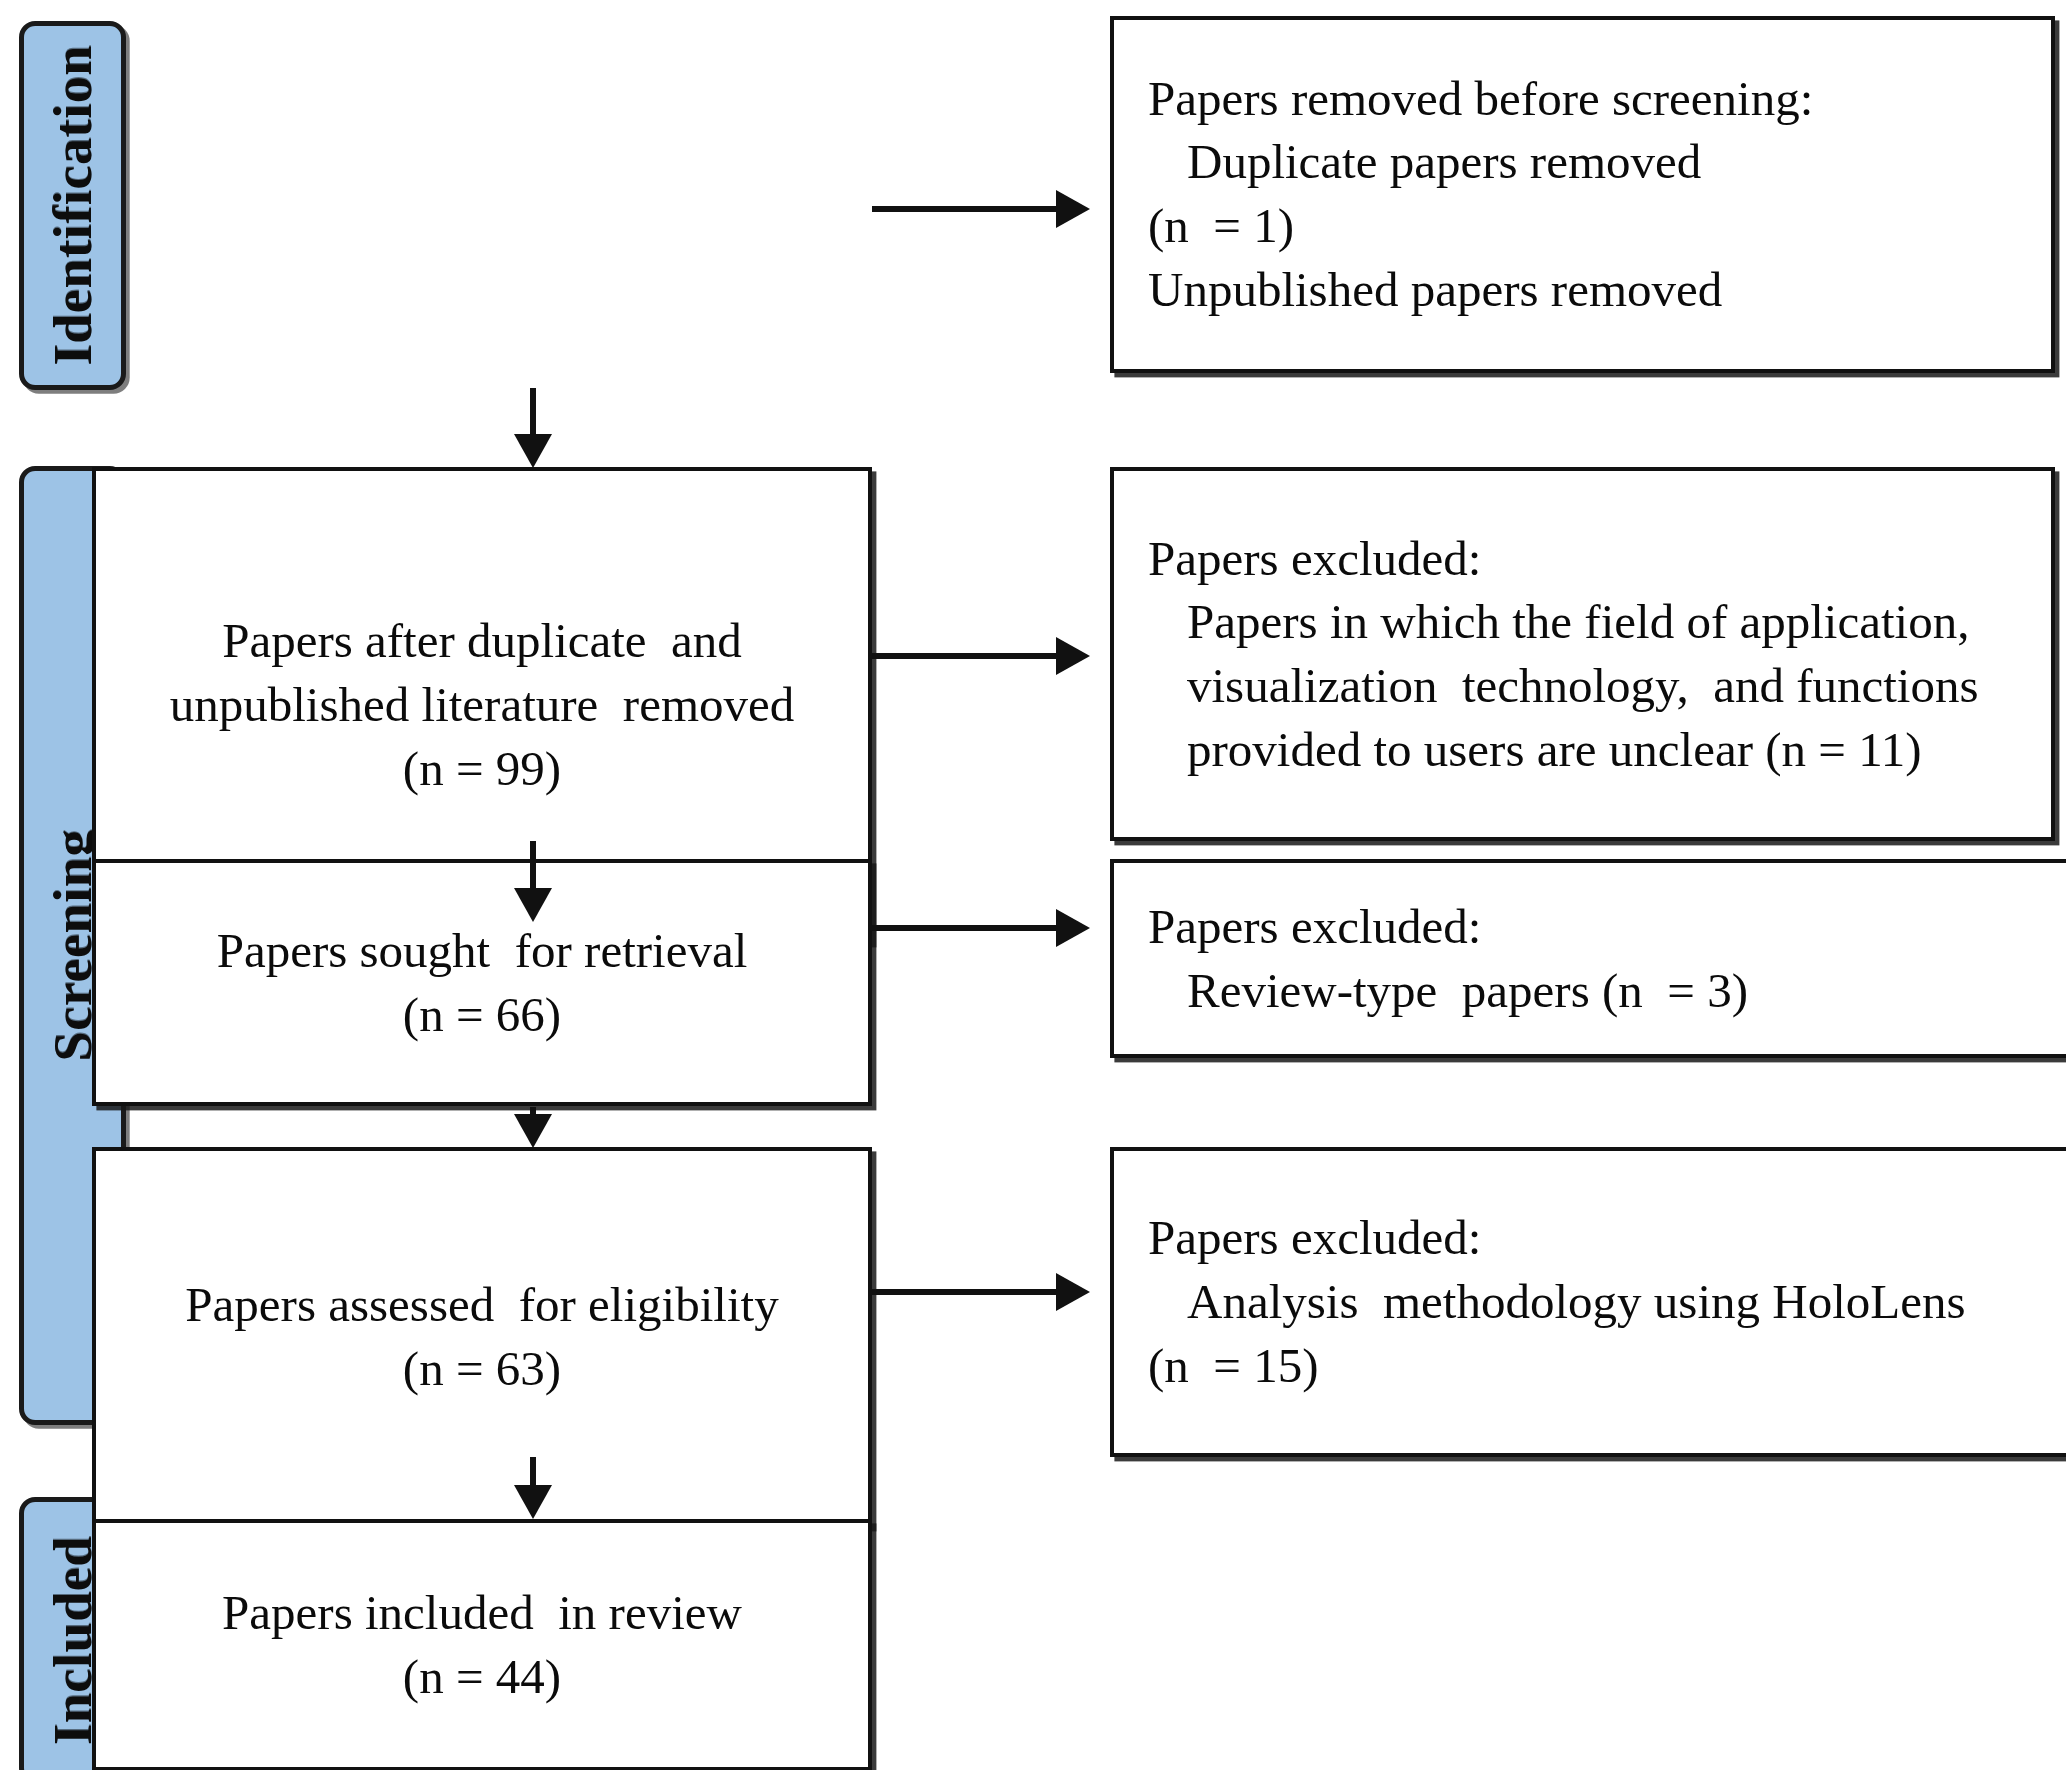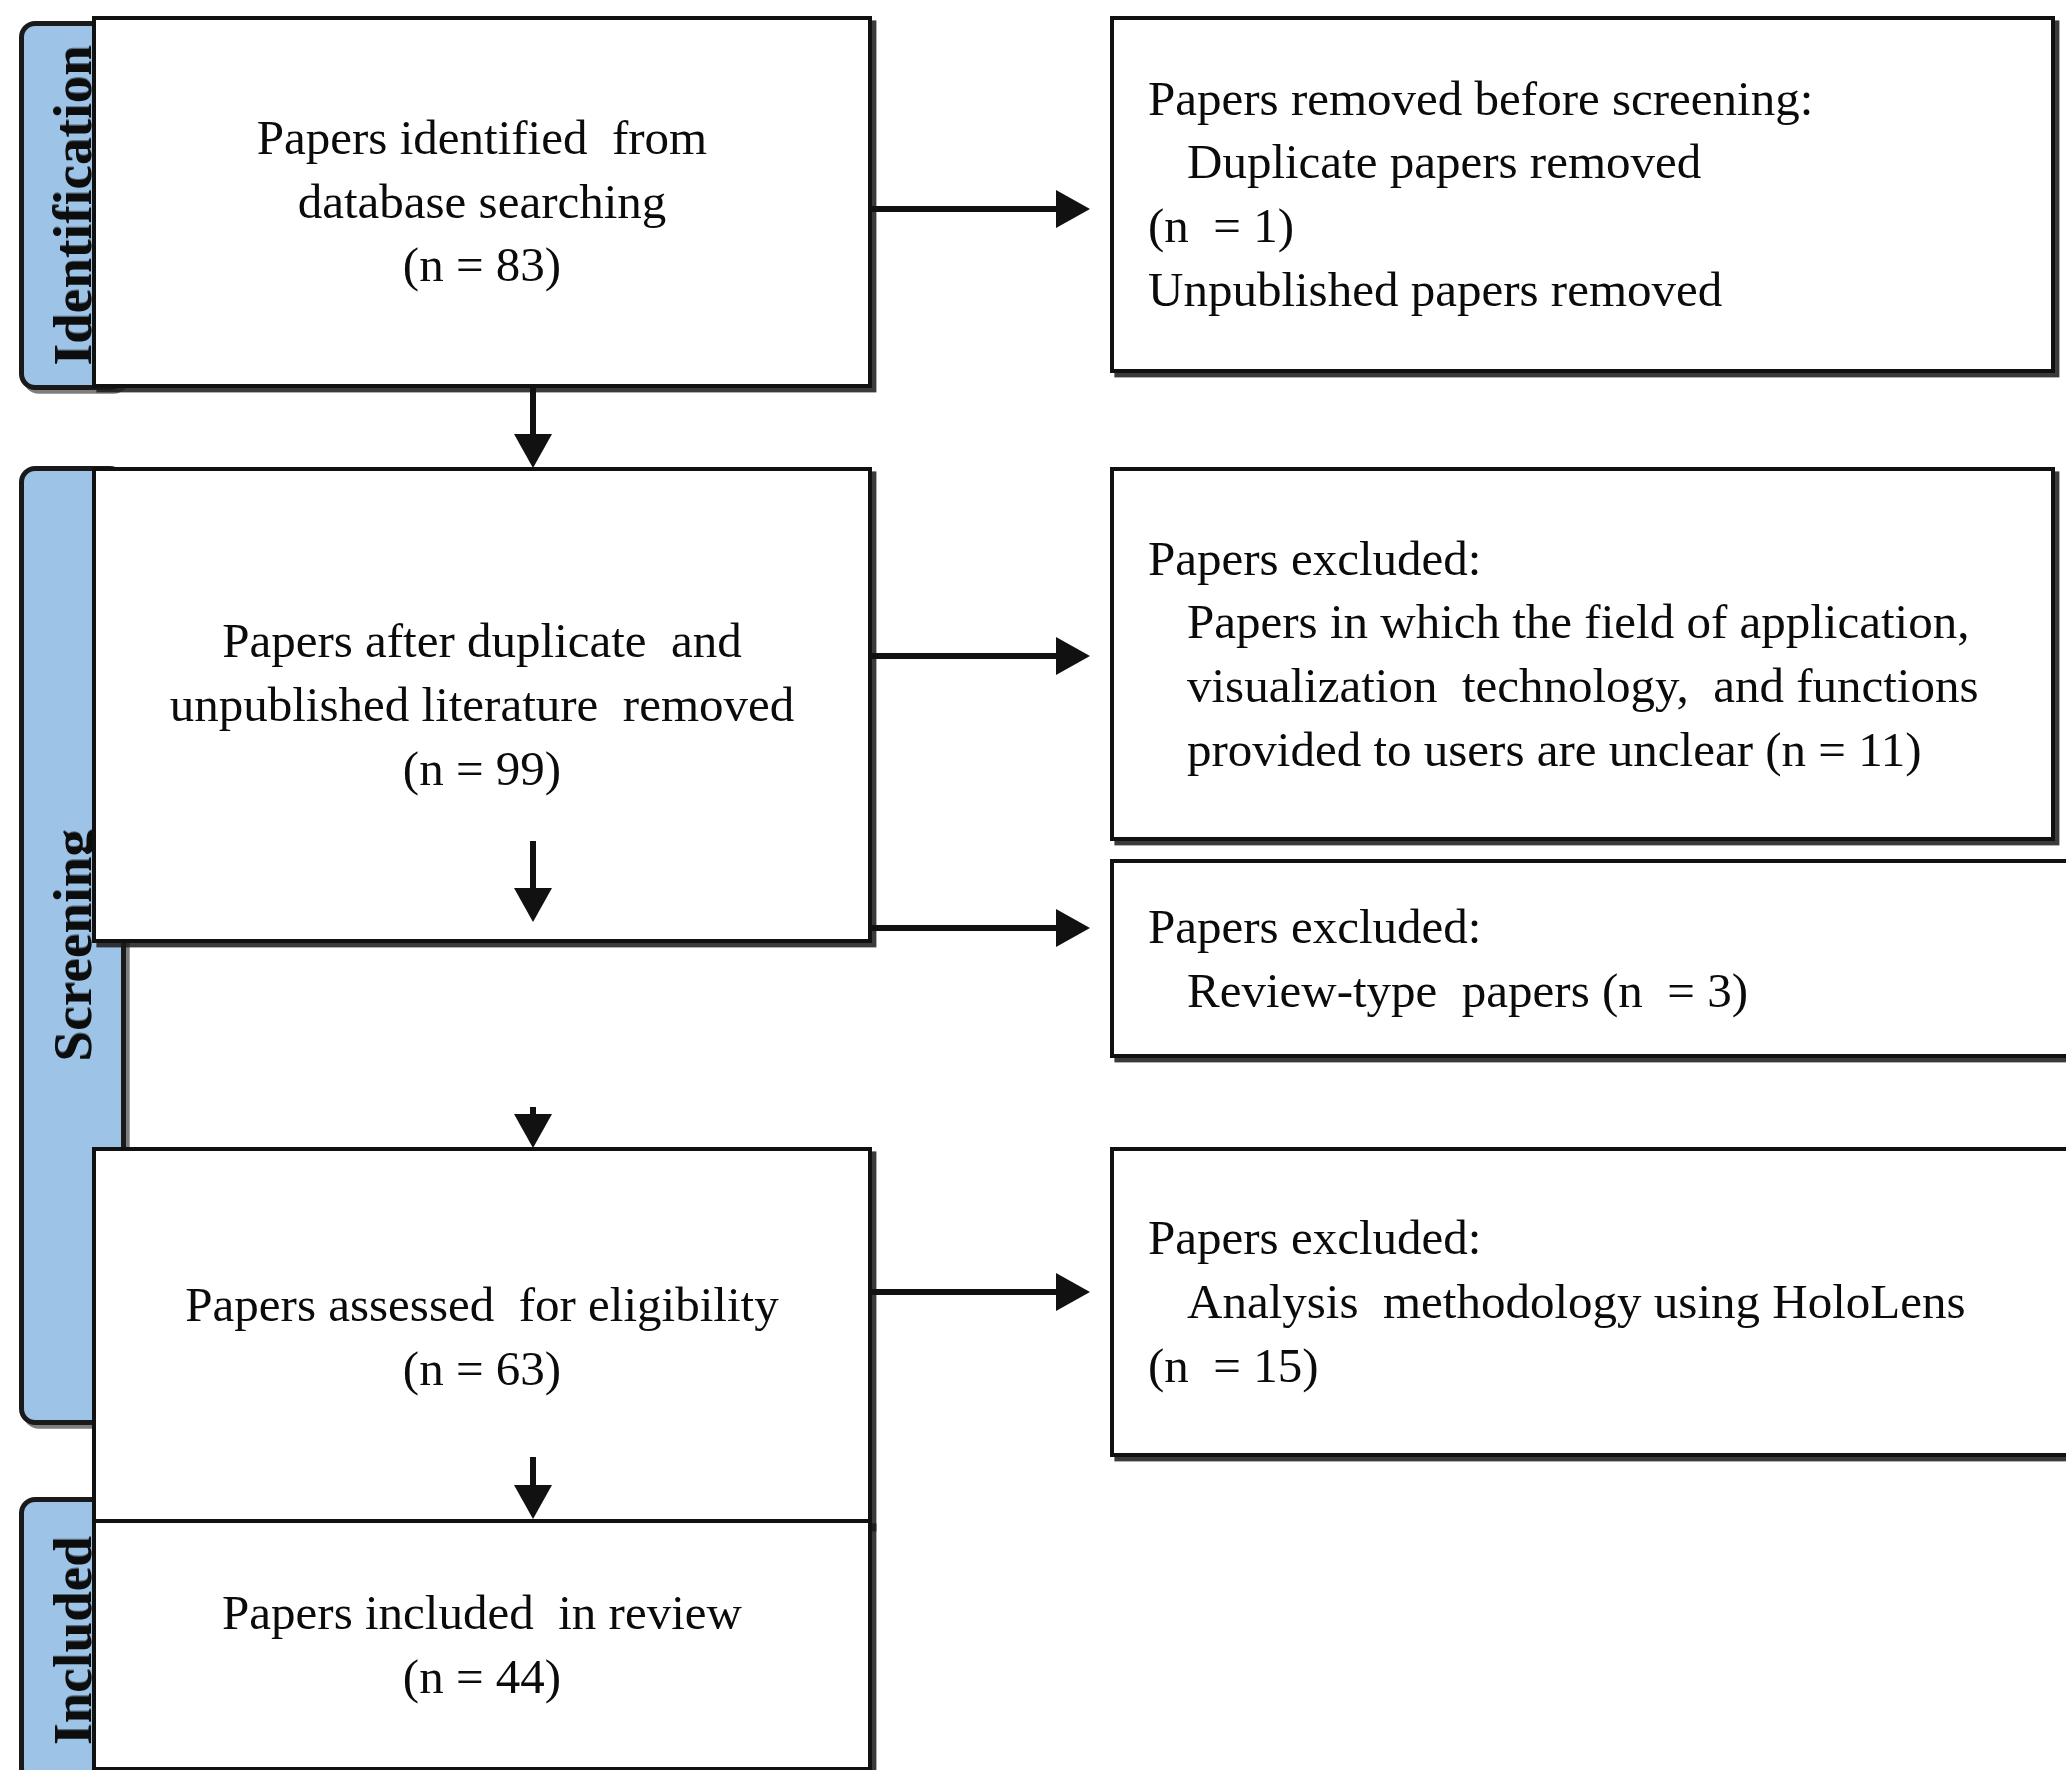--- a/index.html
+++ b/index.html
@@ -159,25 +159,20 @@
   </div>
 
   <div class="phase-bar" id="bar-screening">
     <span class="phase-label">Screening</span>
   </div>
 
   <div class="phase-bar" id="bar-included">
     <span class="phase-label">Included</span>
   </div>
 
-  <div class="flow-box centered" id="box-identified">
-    <div class="line">Papers identified  from</div>
-    <div class="line">database searching</div>
-    <div class="line">(n = 83)</div>
-  </div>
 
   <div class="flow-box left-aligned" id="box-removed-before">
     <div class="line">Papers removed before screening:</div>
     <div class="line indent">Duplicate papers removed</div>
     <div class="line">(n  = 1)</div>
     <div class="line">Unpublished papers removed</div>
   </div>
 
   <div class="flow-box centered" id="box-after-dup">
     <div class="line">Papers after duplicate  and</div>
@@ -185,20 +180,24 @@
     <div class="line">(n = 99)</div>
   </div>
 
   <div class="flow-box left-aligned" id="box-excluded-field">
     <div class="line">Papers excluded:</div>
     <div class="line indent">Papers in which the field of application,</div>
     <div class="line indent">visualization  technology,  and functions</div>
     <div class="line indent">provided to users are unclear (n = 11)</div>
   </div>
 
+  <div class="flow-box centered" id="box-sought">
+    <div class="line">Papers sought  for retrieval</div>
+    <div class="line">(n = 66)</div>
+  </div>
 
   <div class="flow-box left-aligned" id="box-excluded-review">
     <div class="line">Papers excluded:</div>
     <div class="line indent">Review-type  papers (n  = 3)</div>
   </div>
 
   <div class="flow-box centered" id="box-assessed">
     <div class="line">Papers assessed  for eligibility</div>
     <div class="line">(n = 63)</div>
   </div>

